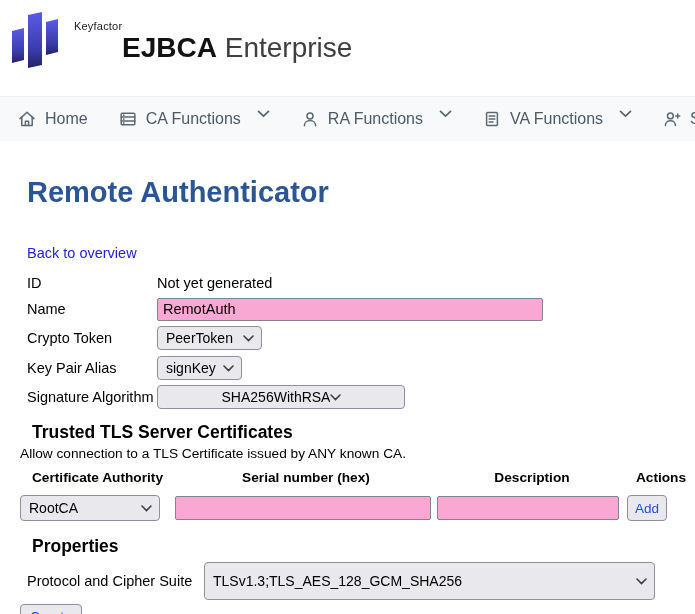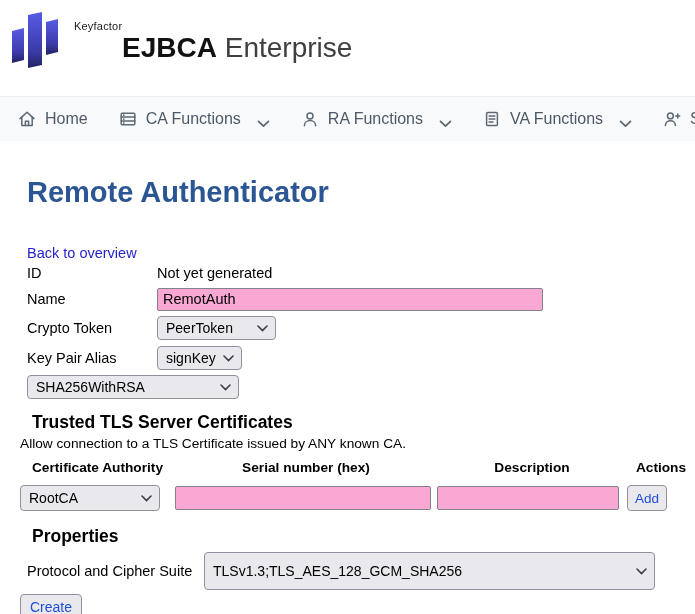--- a/index.html
+++ b/index.html
@@ -18,48 +18,48 @@
   .product { font-size: 28px; line-height: 1.05; margin-top: 1px; white-space: nowrap; }
   .product-bold { font-weight: bold; color: #121212; margin-left: 48px; }
   .product-light { color: #3f3f3f; }
 
   
   nav {
     height: 45px; background: #f8f9fa; border-top: 1px solid #eef0f1;
     display: flex; align-items: center; gap: 31px; padding-left: 18px;
     font-size: 16px; color: #4d5a66; white-space: nowrap; overflow: hidden;
   }
-  .nav-item { display: flex; align-items: flex-end; gap: 9px; cursor: pointer; flex-shrink: 0; }
+  .nav-item { display: flex; align-items: flex-start; gap: 9px; cursor: pointer; flex-shrink: 0; }
   .nav-item svg { flex-shrink: 0; }
   .nav-chev { margin-left: 7px; }
 
   
   main { padding: 0 20px; }
   .page-title { margin: 35px 0 0 7px; font-size: 29px; font-weight: bold; color: #2b5693; }
   .back-link { display: inline-block; margin: 36px 0 0 7px; font-size: 14.5px; color: #2424cc; text-decoration: none; cursor: pointer; }
 
-  .form-area { }
+  .form-area { margin-top: 10px; }
   .form-row { display: flex; align-items: center; padding-left: 7px; margin-bottom: 4px; }
   .r-id { height: 21px; } .r-name { height: 24px; } .r-sel26 { height: 26px; } .r-sel24 { height: 24px; }
   .form-label { width: 130px; flex-shrink: 0; font-size: 14.5px; }
   .id-value { font-size: 14.5px; }
 
   .txt {
     height: 23px; border: 1px solid #82828c; border-radius: 2px; background: #f9a8d4;
     font-family: inherit; font-size: 14.5px; padding: 0 5px; outline: none;
   }
   .name-input { width: 386px; }
 
   .sel {
     display: inline-flex; align-items: center; justify-content: space-between;
     height: 24px; background: #e9e9ed; border: 1px solid #8f8f9d; border-radius: 4px;
     padding: 0 7px 0 8px; font-size: 14px; cursor: pointer; color: #000;
   }
   .sel-val { overflow: hidden; white-space: nowrap; }
-  .w103 { width: 119px; } .w85 { width: 85px; } .w212 { width: 212px; }
+  .w103 { width: 105px; } .w85 { width: 85px; } .w212 { width: 248px; justify-content: center; }
   .w140 { width: 140px; height: 26px; } .w451 { width: 451px; height: 38px; }
 
   .sec-heading { font-size: 17.5px; font-weight: bold; margin: 13px 0 0 12px; }
   .sec-heading.props { margin-top: 15px; }
   .sec-desc { font-size: 13.7px; margin-top: 3px; }
 
   .tbl-head, .tbl-row { display: grid; grid-template-columns: 155px 262px 190px 68px; }
   .tbl-head { margin-top: 9px; }
   .th { font-size: 13.7px; font-weight: bold; text-align: center; }
   .tbl-row { margin-top: 10px; align-items: center; }
@@ -191,20 +191,21 @@
     <div class="form-row r-sel26">
       <span class="form-label">Key Pair Alias</span>
       <div class="sel w85">
         <span class="sel-val">signKey</span>
         <svg width="11" height="7" viewBox="0 0 11 7">
             <path class="chev-path" d="M1 1 L5.5 5.5 L10 1"></path>
           </svg>
       </div>
     </div>
     <div class="form-row r-sel24">
+      <span class="form-label">Signature Algorithm</span>
       <div class="sel w212">
         <span class="sel-val">SHA256WithRSA</span>
         <svg width="11" height="7" viewBox="0 0 11 7">
             <path class="chev-path" d="M1 1 L5.5 5.5 L10 1"></path>
           </svg>
       </div>
     </div>
   </div>
 
   <h2 class="sec-heading">Trusted TLS Server Certificates</h2>

